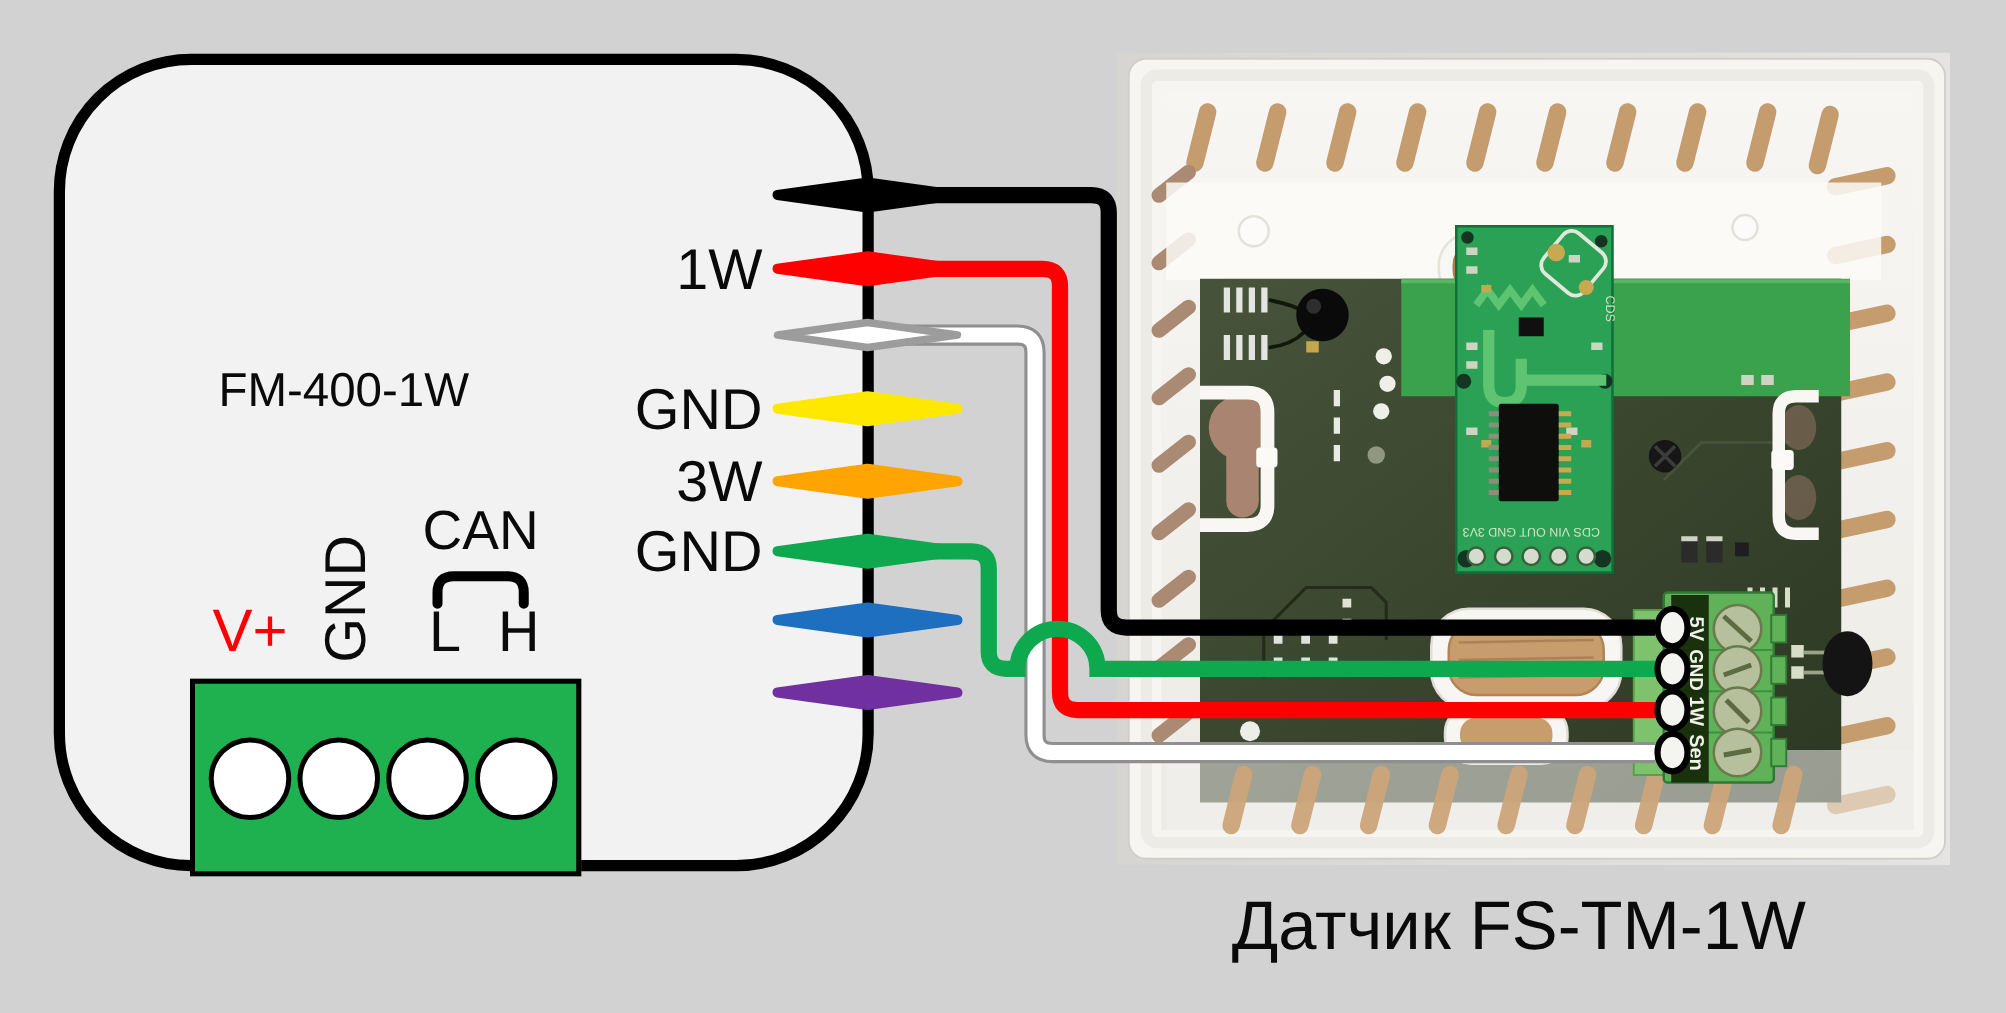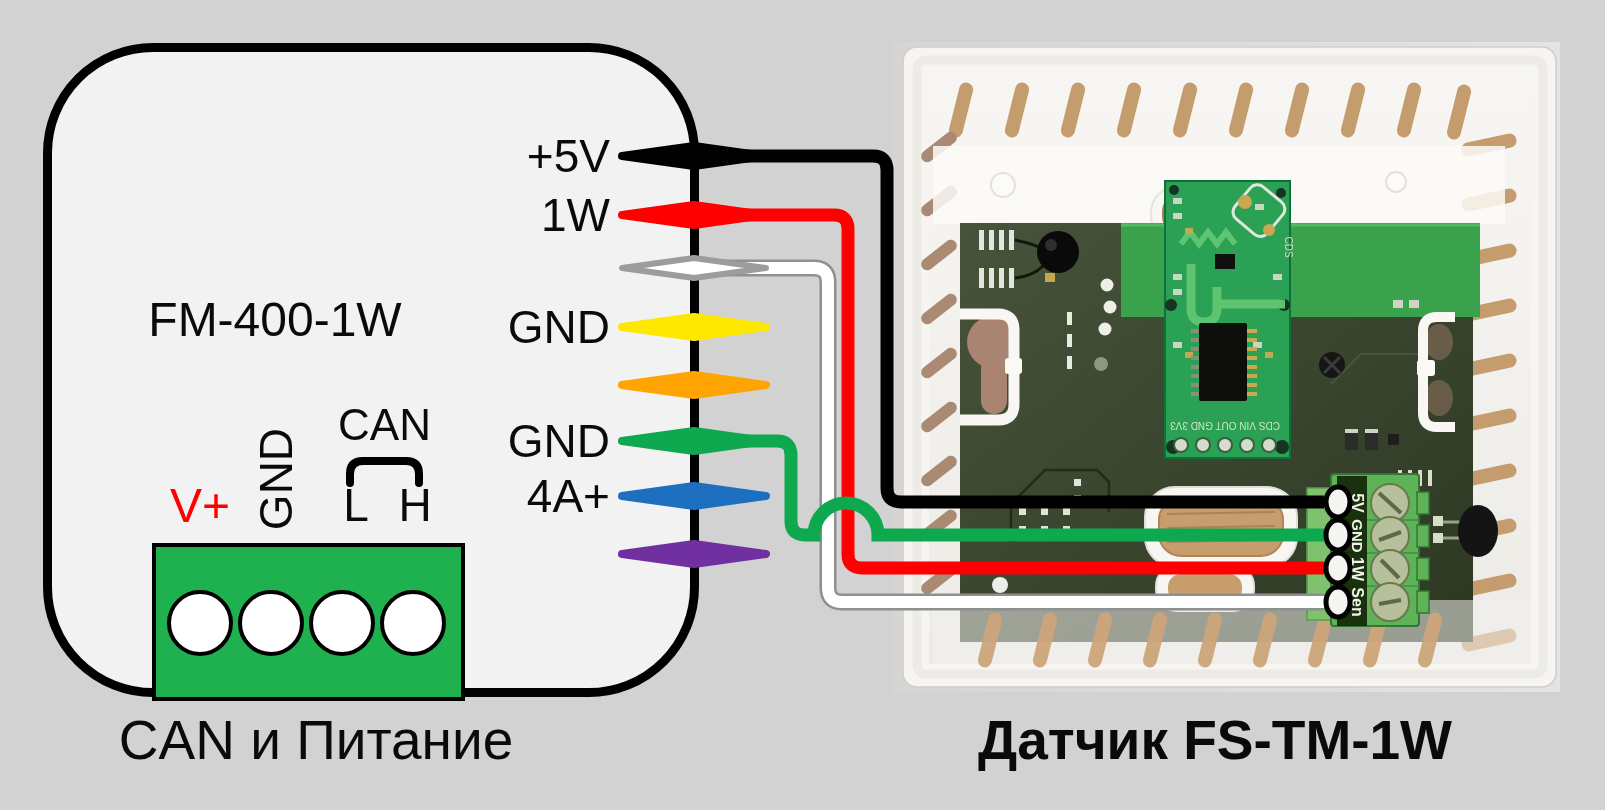--- a/index.html
+++ b/index.html
@@ -1,67 +1,65 @@
 <!DOCTYPE html>
 <html><head>
 <meta charset="utf-8">
 <style>
   html,body{margin:0;padding:0;background:#d2d2d2;}
   .canvas{position:relative;width:1605px;height:810px;background:#d2d2d2;overflow:hidden;
           font-family:"Liberation Sans",sans-serif;color:#0a0a0a;}
   
   .module{position:absolute;left:43px;top:43px;width:656px;height:654px;box-sizing:border-box;
           border:9px solid #000;border-radius:110px;background:#f2f2f2;}
-  .module-title{position:absolute;left:75px;top:292px;width:400px;text-align:center;font-size:48px;}
+  .module-title{position:absolute;left:75px;top:292px;width:400px;text-align:center;font-size:38px;}
   .pin-label{position:absolute;left:360px;width:250px;text-align:right;font-size:46px;line-height:56px;}
   
   .pblock{position:absolute;left:152px;top:543px;width:313px;height:158px;box-sizing:border-box;
           background:#1fb14f;border:4px solid #000;}
   .pcircle{position:absolute;top:43px;width:66px;height:66px;box-sizing:border-box;
            border:4px solid #000;border-radius:50%;background:#fff;}
   .lbl-vplus{position:absolute;left:150px;top:478px;width:100px;text-align:center;font-size:48px;color:#fe0000;}
   .lbl-gnd{position:absolute;left:213px;top:455px;width:120px;height:48px;text-align:center;font-size:46px;
            transform:rotate(-90deg);}
   .lbl-can{position:absolute;left:331px;top:400px;width:100px;text-align:right;font-size:44px;}
   .lbl-l{position:absolute;left:334px;top:478px;width:44px;text-align:center;font-size:46px;}
   .lbl-h{position:absolute;left:393px;top:478px;width:44px;text-align:center;font-size:46px;}
   .caption{position:absolute;top:708px;font-size:55px;}
   .cap-left{left:61px;width:510px;text-align:center;}
-  .cap-right{left:905px;width:620px;text-align:center;font-weight:bold;}
+  .cap-right{left:905px;width:620px;text-align:center;}
   .photo{position:absolute;left:893px;top:42px;width:667px;height:650px;}
   .overlay{position:absolute;left:0;top:0;width:1605px;height:810px;pointer-events:none;}
 </style>
 </head>
 <body>
 
 <div class="canvas">
 
   <div class="module"></div>
   <div class="module-title">FM-400-1W</div>
 
-  <div class="pin-label" style="top:128px">+5V</div>
   <div class="pin-label" style="top:187px">1W</div>
   <div class="pin-label" style="top:299px">GND</div>
+  <div class="pin-label" style="top:357px">3W</div>
   <div class="pin-label" style="top:413px">GND</div>
-  <div class="pin-label" style="top:468px">4A+</div>
 
   <div class="lbl-vplus">V+</div>
   <div class="lbl-gnd">GND</div>
   <div class="lbl-can">CAN</div>
   <div class="lbl-l">L</div>
   <div class="lbl-h">H</div>
 
   <div class="pblock">
     <div class="pcircle" style="left:11px"></div>
     <div class="pcircle" style="left:82px"></div>
     <div class="pcircle" style="left:153px"></div>
     <div class="pcircle" style="left:224px"></div>
   </div>
 
-  <div class="caption cap-left">CAN и Питание</div>
   <div class="caption cap-right">Датчик FS-TM-1W</div>
 
   <div class="photo">
   <svg width="667" height="650" viewBox="0 0 667 650" xmlns="http://www.w3.org/2000/svg">
     <defs>
       <linearGradient id="pbgG" x1="0" y1="0" x2="1" y2="0">
         <stop offset="0" stop-color="#d6d5d2"></stop>
             <stop offset="1" stop-color="#e5e4e2"></stop>
       </linearGradient>
       <linearGradient id="cavG" x1="0" y1="0" x2="0" y2="1">

